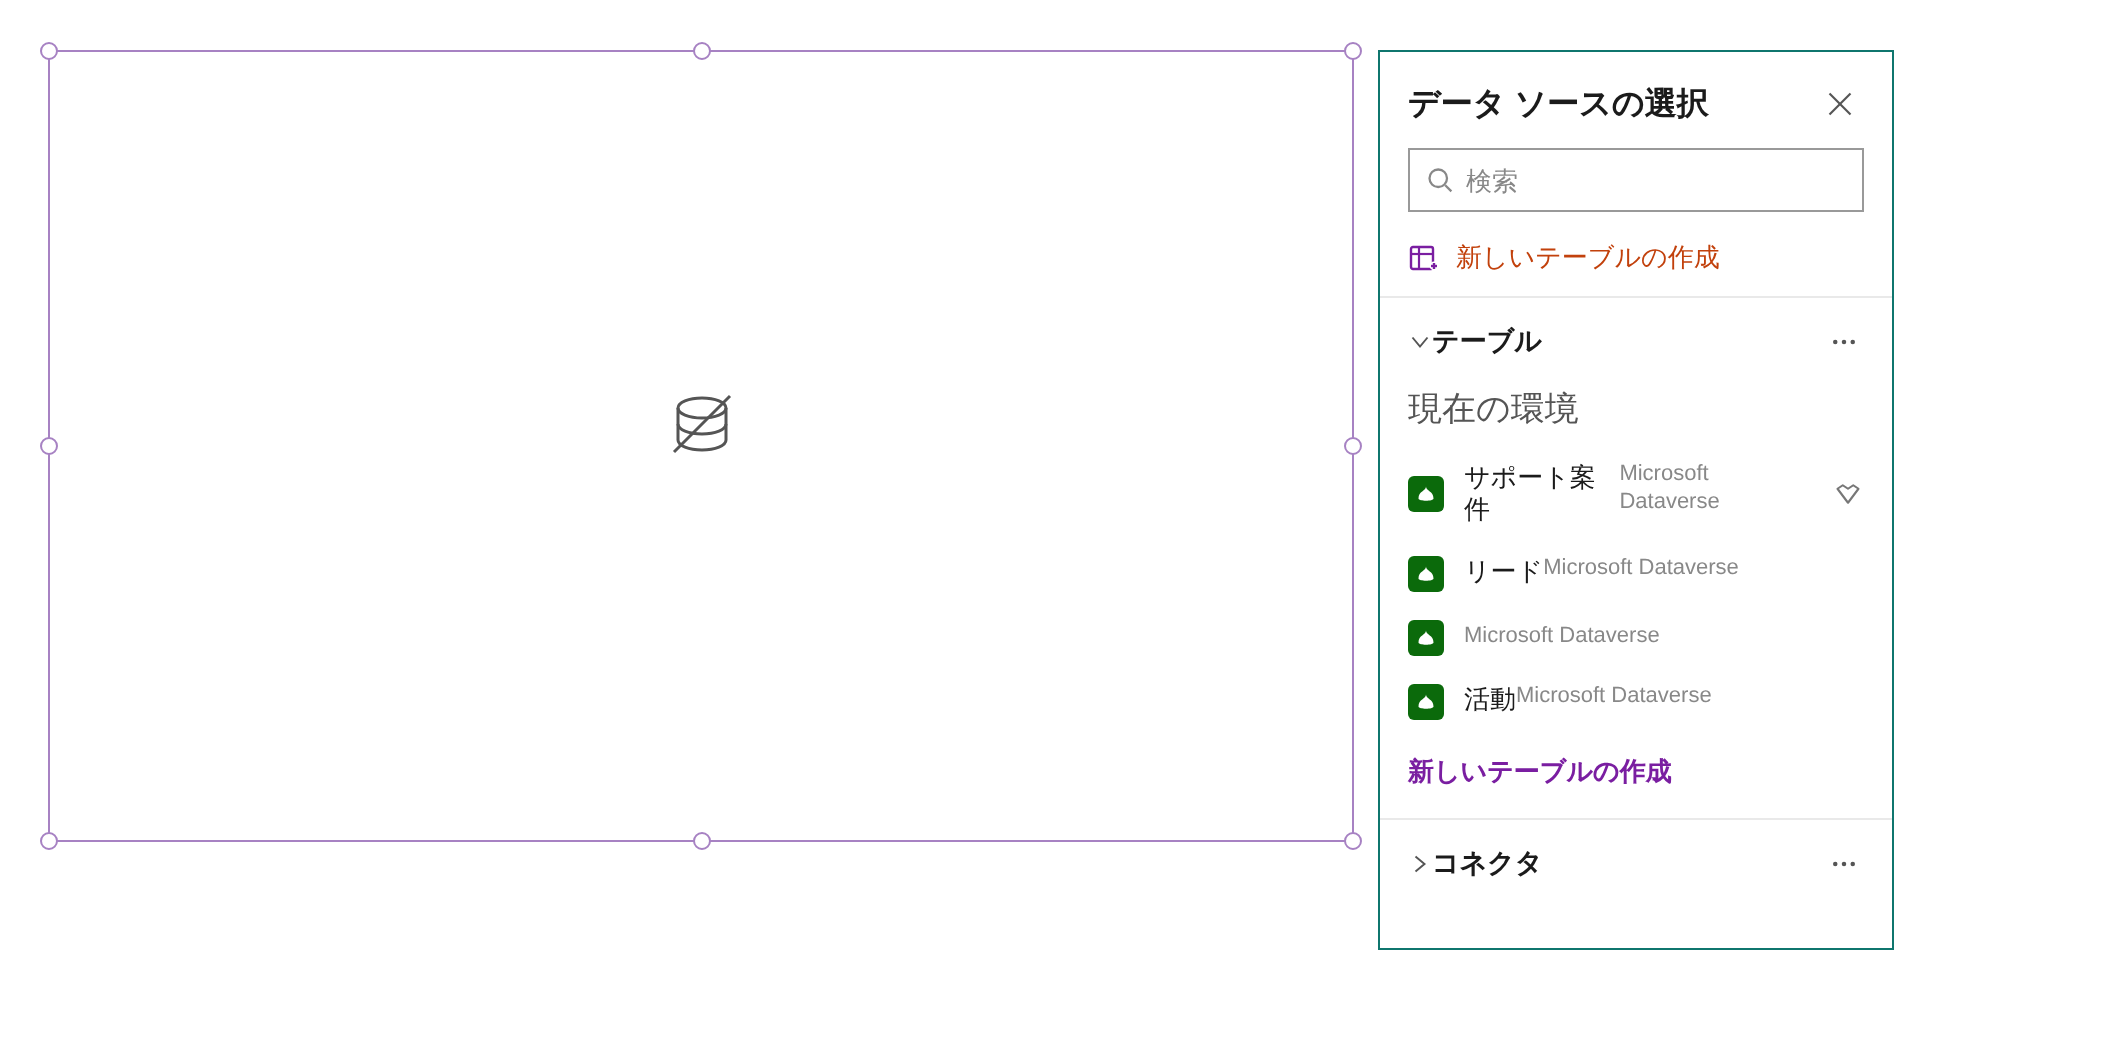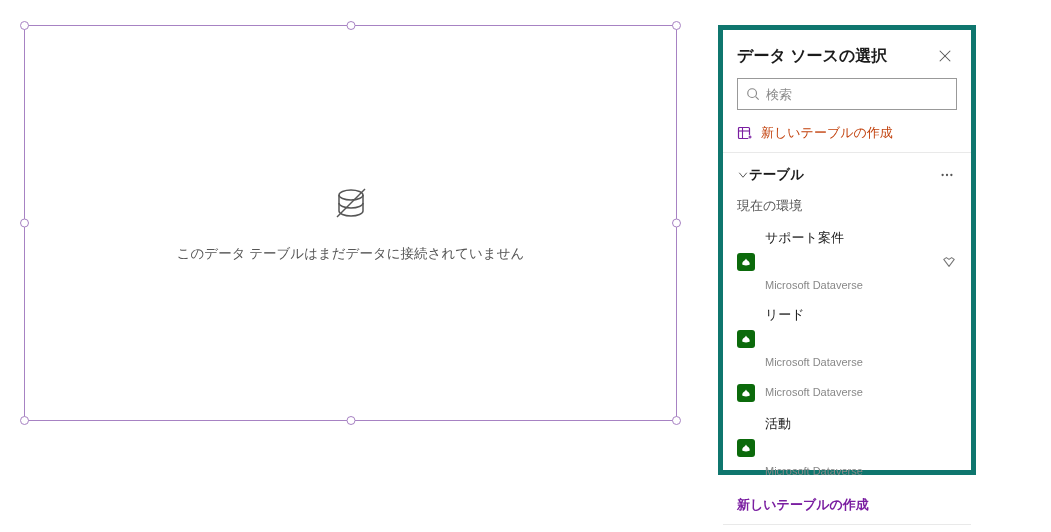--- a/index.html
+++ b/index.html
@@ -58,25 +58,24 @@
       font-size: 13.5px;
     }
 
     
     .panel {
       position: absolute;
       left: 689px;
       top: 25px;
       width: 258px;
       height: 450px;
-      border: 5px solid #0f766e;
+      border: 1px solid #0f766e;
       background: #fff;
       display: flex;
       flex-direction: column;
-      margin-left: 29px;
     }
     .panel-header {
       display: flex;
       align-items: center;
       justify-content: space-between;
       padding: 14px 14px 10px 14px;
     }
     .panel-title {
       font-size: 16px;
       font-weight: 600;
@@ -147,21 +146,21 @@
       width: 20px;
       height: 20px;
       display: flex;
       align-items: center;
       justify-content: center;
       color: #555;
       cursor: pointer;
     }
 
     .env-label {
-      font-size: 13px;
+      font-size: 17px;
       color: #555;
       padding: 2px 14px 8px 14px;
     }
 
     .list {
       display: flex;
       flex-direction: column;
     }
     .list-item {
       display: flex;
@@ -175,24 +174,23 @@
       height: 18px;
       background: #0b6a0b;
       border-radius: 3px;
       display: flex;
       align-items: center;
       justify-content: center;
       flex-shrink: 0;
     }
     .li-text {
       display: flex;
-      flex-direction: column;
+      flex-direction: row;
       flex: 1;
       line-height: 1.25;
-      gap: 33px;
     }
     .li-title {
       font-size: 13px;
       color: #1b1b1b;
     }
     .li-sub {
       font-size: 11px;
       color: #888;
     }
     .li-tail {
@@ -228,21 +226,20 @@
   <div class="selection-handle h-br"></div>
 
   <div class="empty-icon">
     <svg viewBox="0 0 40 40" width="40" height="40">
       <ellipse cx="20" cy="12" rx="12" ry="5" fill="none" stroke="#555" stroke-width="1.5"></ellipse>
       <path d="M8 12 V28 C8 30.8 13.4 33 20 33 C26.6 33 32 30.8 32 28 V12" fill="none" stroke="#555" stroke-width="1.5"></path>
       <path d="M8 20 C8 22.8 13.4 25 20 25 C26.6 25 32 22.8 32 20" fill="none" stroke="#555" stroke-width="1.5"></path>
       <line x1="6" y1="34" x2="34" y2="6" stroke="#555" stroke-width="1.5"></line>
     </svg>
   </div>
-  <div class="empty-text">このデータ テーブルはまだデータに接続されていません</div>
 </div>
 
 <div class="panel">
   <div class="panel-header">
     <div class="panel-title">データ ソースの選択</div>
     <div class="close-btn">
       <svg viewBox="0 0 16 16" width="14" height="14">
         <line x1="2" y1="2" x2="14" y2="14" stroke="#555" stroke-width="1.2"></line>
         <line x1="14" y1="2" x2="2" y2="14" stroke="#555" stroke-width="1.2"></line>
       </svg>

